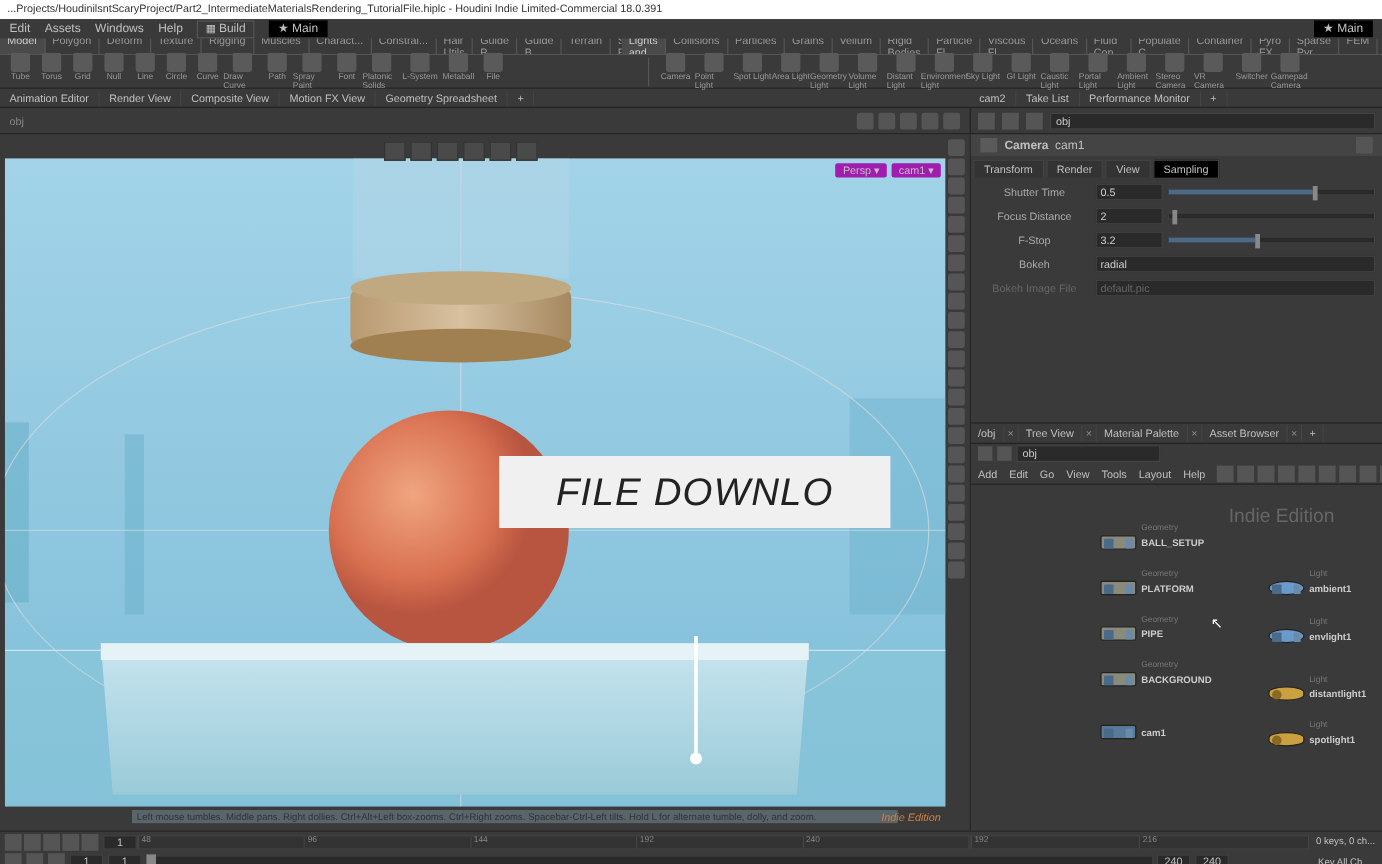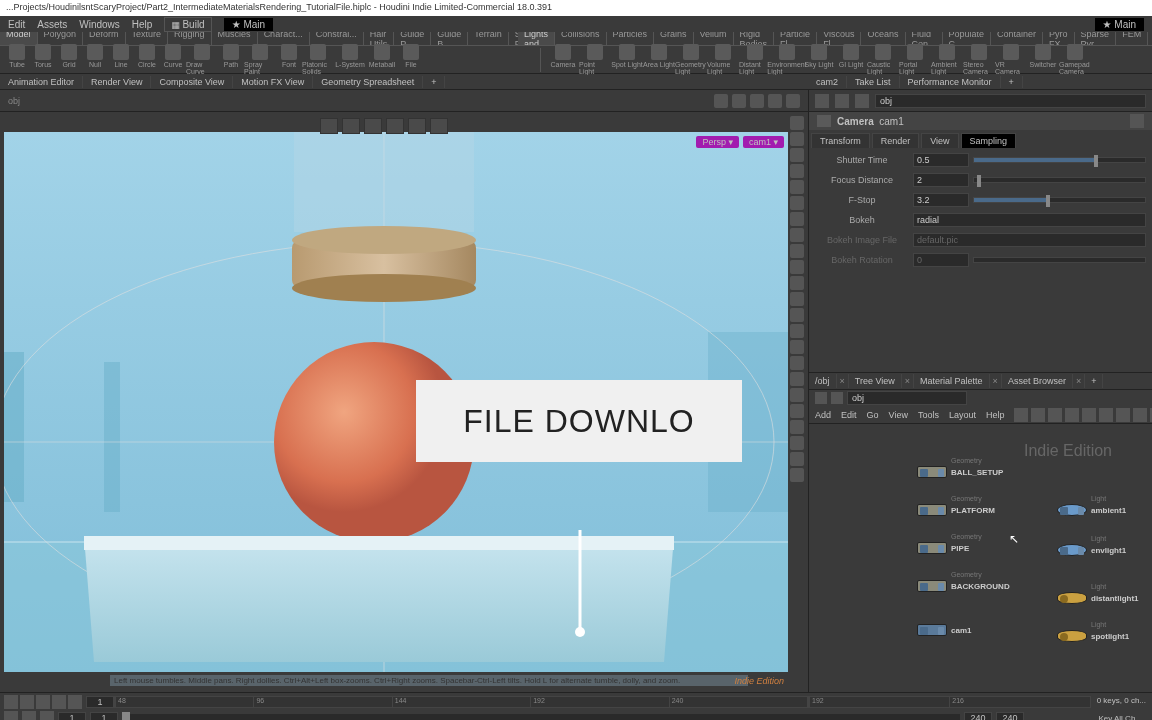--- a/index.html
+++ b/index.html
@@ -45,21 +45,21 @@
 .vp-canvas { position: absolute; inset: 4px 20px 4px 4px; }
 .vp-toolbar-right { position: absolute; right: 2px; top: 4px; width: 16px; display: flex; flex-direction: column; gap: 2px; }
 .vp-toolbar-right .vr { width: 14px; height: 14px; background: #555; border-radius: 2px; }
 .vp-floattools { position: absolute; top: 6px; left: 320px; display: flex; gap: 4px; }
 .vp-floattools .ft { width: 18px; height: 16px; background: #4a4a4a; border: 1px solid #333; }
 .vp-droplabels { position: absolute; top: 24px; right: 24px; display: flex; gap: 4px; }
 .vp-droplabels .dl { background: #a21caf; padding: 1px 6px; font-size: 9px; border-radius: 2px; }
 
 .viewport-svg { width: 100%; height: 100%; display: block; }
 
-.overlay-box { position: absolute; top: 268px; left: 416px; width: 326px; height: 82px; background: #f0f0f0; display: flex; align-items: center; justify-content: center; }
+.overlay-box { position: absolute; top: 268px; left: 416px; width: 326px; height: 60px; background: #f0f0f0; display: flex; align-items: center; justify-content: center; font-style: italic; }
 .overlay-box span { font-size: 32px; font-weight: 500; color: #222; letter-spacing: 1px; }
 
 .vp-hint { position: absolute; bottom: 6px; left: 110px; right: 60px; background: rgba(150,180,200,0.35); padding: 1px 4px; font-size: 8px; color: #333; }
 .vp-indie { position: absolute; bottom: 6px; right: 24px; color: #d08040; font-size: 9px; font-style: italic; }
 
 
 .right-panels { width: 344px; display: flex; flex-direction: column; background: #3a3a3a; border-left: 1px solid #222; }
 
 .param-path { height: 22px; display: flex; align-items: center; padding: 0 6px; font-size: 9px; border-bottom: 1px solid #222; gap: 6px; }
 .param-path .nav-ic { width: 14px; height: 14px; background: #555; }
@@ -500,25 +500,20 @@
           </div>
       </div>
       <div class="param-row">
         <div class="plabel">Bokeh</div>
         <input type="text" style="flex: 1 1 0%;" value="radial">
       </div>
       <div class="param-row disabled">
         <div class="plabel">Bokeh Image File</div>
         <input type="text" style="flex: 1 1 0%;" value="default.pic">
       </div>
-      <div class="param-row disabled">
-        <div class="plabel">Bokeh Rotation</div>
-        <input type="text" value="0" style="">
-        <div class="slider"></div>
-      </div>
     </div>
 
     <div style="height:100px"></div>
 
     <div class="net-tabs">
       <span class="net-tab">/obj</span>
         <span class="net-tab x">×</span>
       <span class="net-tab">Tree View</span>
         <span class="net-tab x">×</span>
       <span class="net-tab">Material Palette</span>

